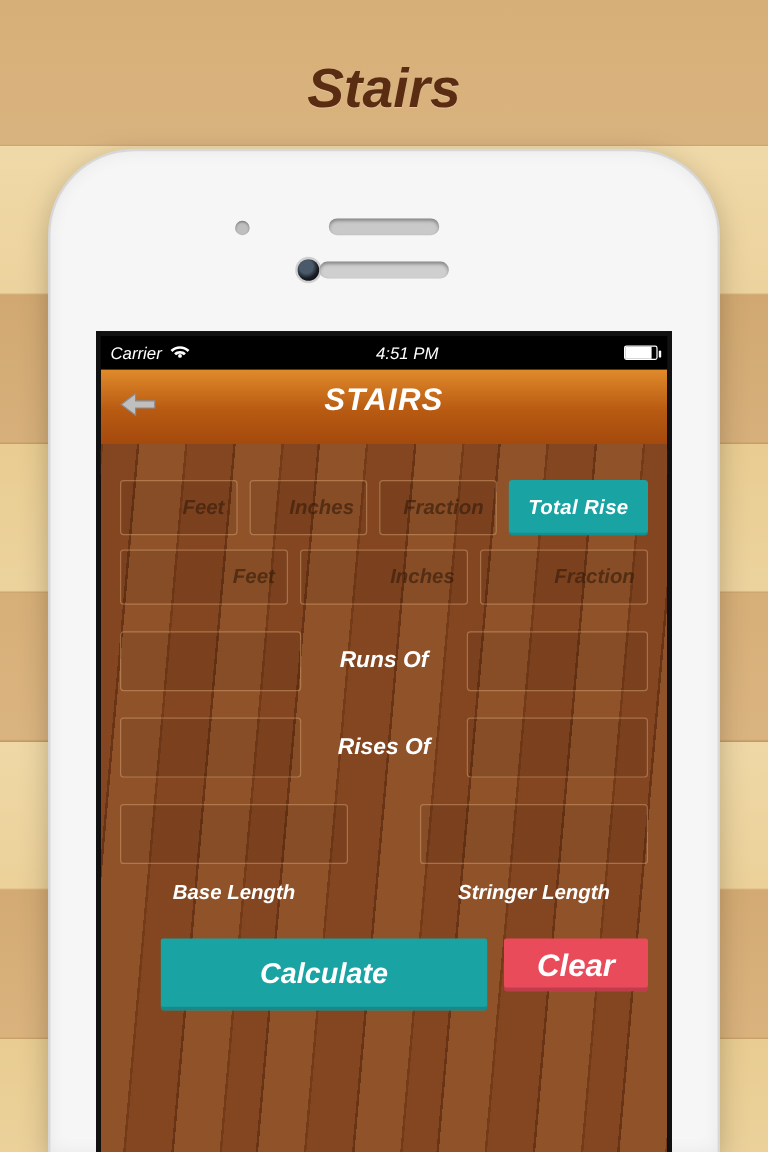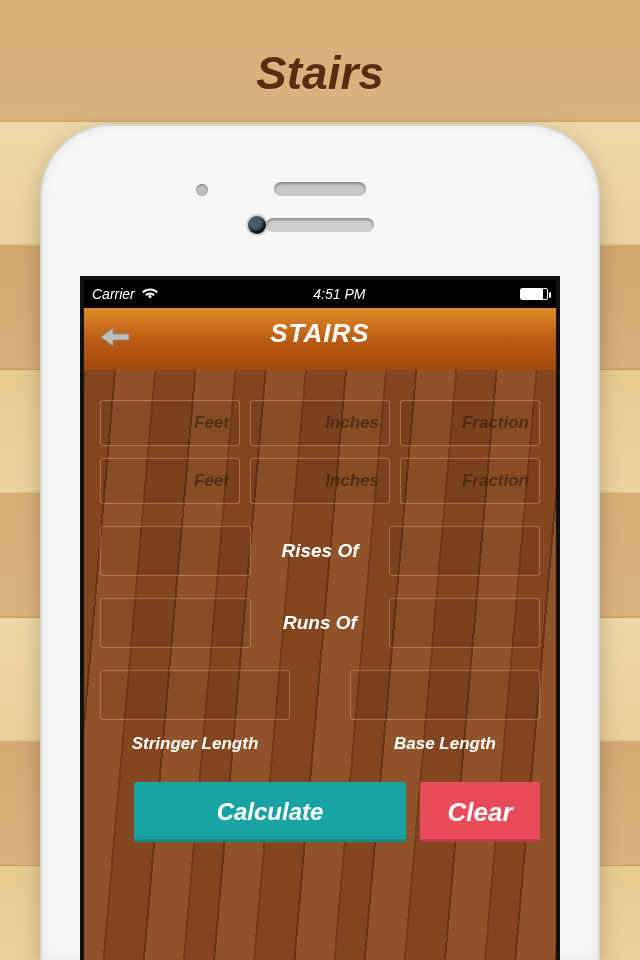--- a/index.html
+++ b/index.html
@@ -156,21 +156,21 @@
   }
 
   .action-row { display:flex; gap:14px; margin-top:28px; }
   .btn-calc {
     flex:1; height:60px; background:#1aa3a3; color:#fff;
     display:flex; align-items:center; justify-content:center;
     font-family:"Arial Narrow",Arial,sans-serif; font-stretch:condensed; font-weight:700; font-size:24px;
     border-radius:2px; box-shadow: inset 0 -3px 0 rgba(0,0,0,.15); cursor:pointer;margin-left:34px;
   }
   .btn-clear {
-    flex:0 0 120px; height:60px; background:#e94b5b; color:#fff;
+    flex:0 0 120px; height:44px; background:#e94b5b; color:#fff;
     display:flex; align-items:center; justify-content:center;
     font-family:"Arial Narrow",Arial,sans-serif; font-stretch:condensed; font-weight:700; font-size:26px;
     border-radius:2px; box-shadow: inset 0 -3px 0 rgba(0,0,0,.18); cursor:pointer;
   }
 </style>
 </head>
 <body>
 
 <div class="page">
 
@@ -209,47 +209,48 @@
         </div>
         <div class="app-title">STAIRS</div>
       </div>
 
       <div class="content">
 
         <div class="row">
           <div class="cell input">Feet</div>
           <div class="cell input">Inches</div>
           <div class="cell input">Fraction</div>
+          <div class="pill">Total Rise</div>
         </div>
 
         <div class="row">
           <div class="cell input">Feet</div>
           <div class="cell input">Inches</div>
           <div class="cell input">Fraction</div>
         </div>
 
         <div class="mid-row">
           <div class="mid-box"></div>
+          <div class="mid-label">Runs Of</div>
+          <div class="mid-box"></div>
+        </div>
+
+        <div class="mid-row">
+          <div class="mid-box"></div>
           <div class="mid-label">Rises Of</div>
-          <div class="mid-box"></div>
-        </div>
-
-        <div class="mid-row">
-          <div class="mid-box"></div>
-          <div class="mid-label">Runs Of</div>
           <div class="mid-box"></div>
         </div>
 
         <div class="bottom-row">
           <div class="bottom-box"></div>
           <div class="bottom-box"></div>
         </div>
         <div class="bottom-labels">
+          <span>Base Length</span>
           <span>Stringer Length</span>
-          <span>Base Length</span>
         </div>
 
         <div class="action-row">
           <div class="btn-calc">Calculate</div>
           <div class="btn-clear">Clear</div>
         </div>
 
       </div>
     </div>
   </div>

